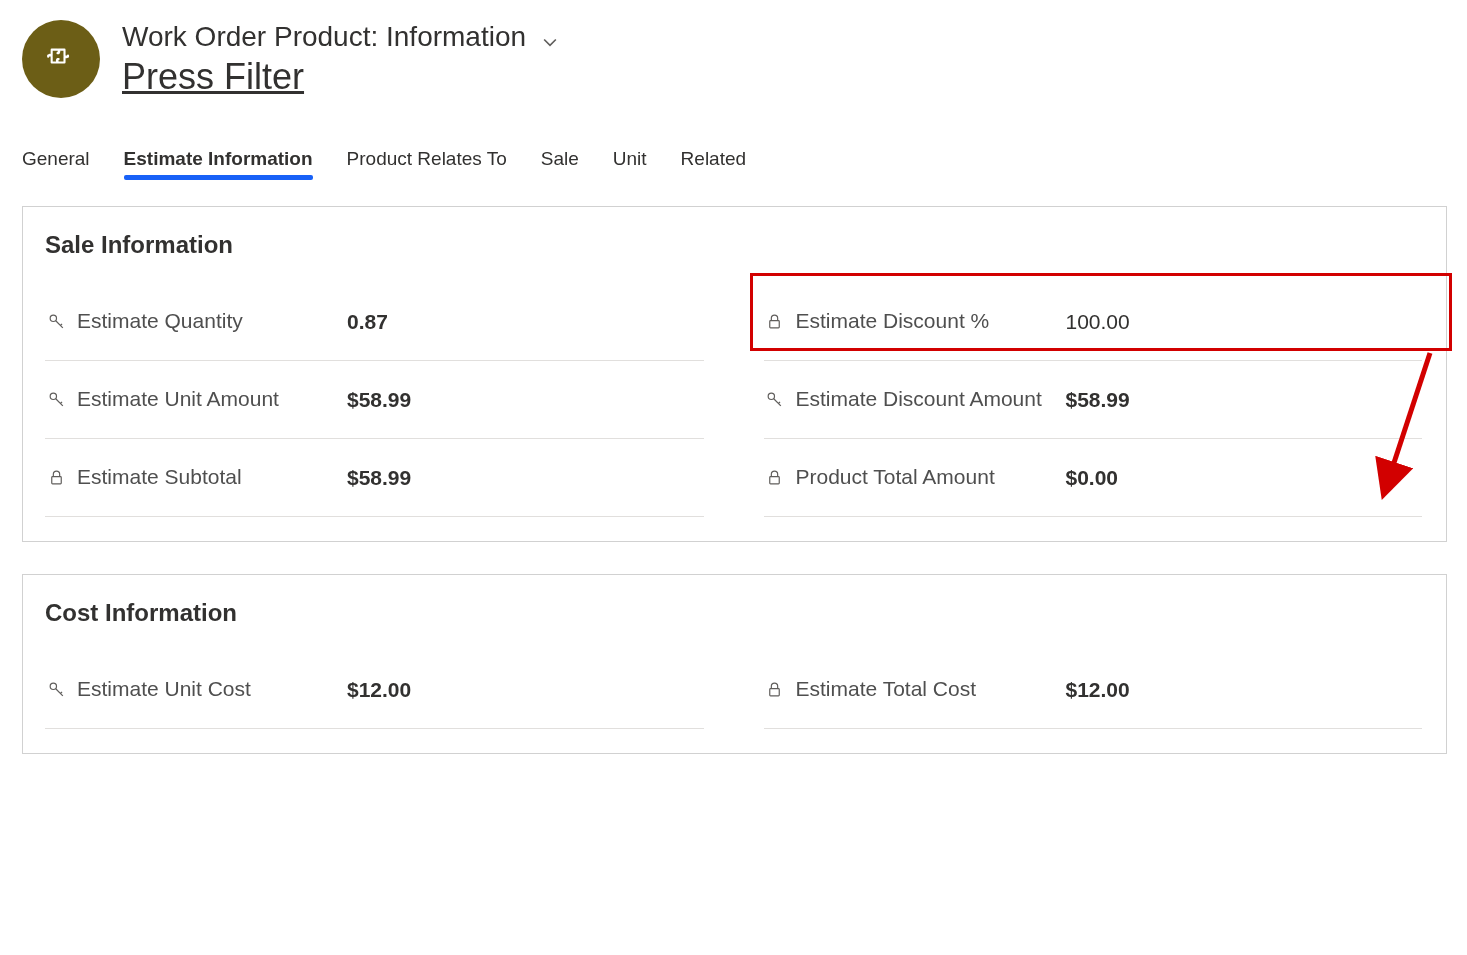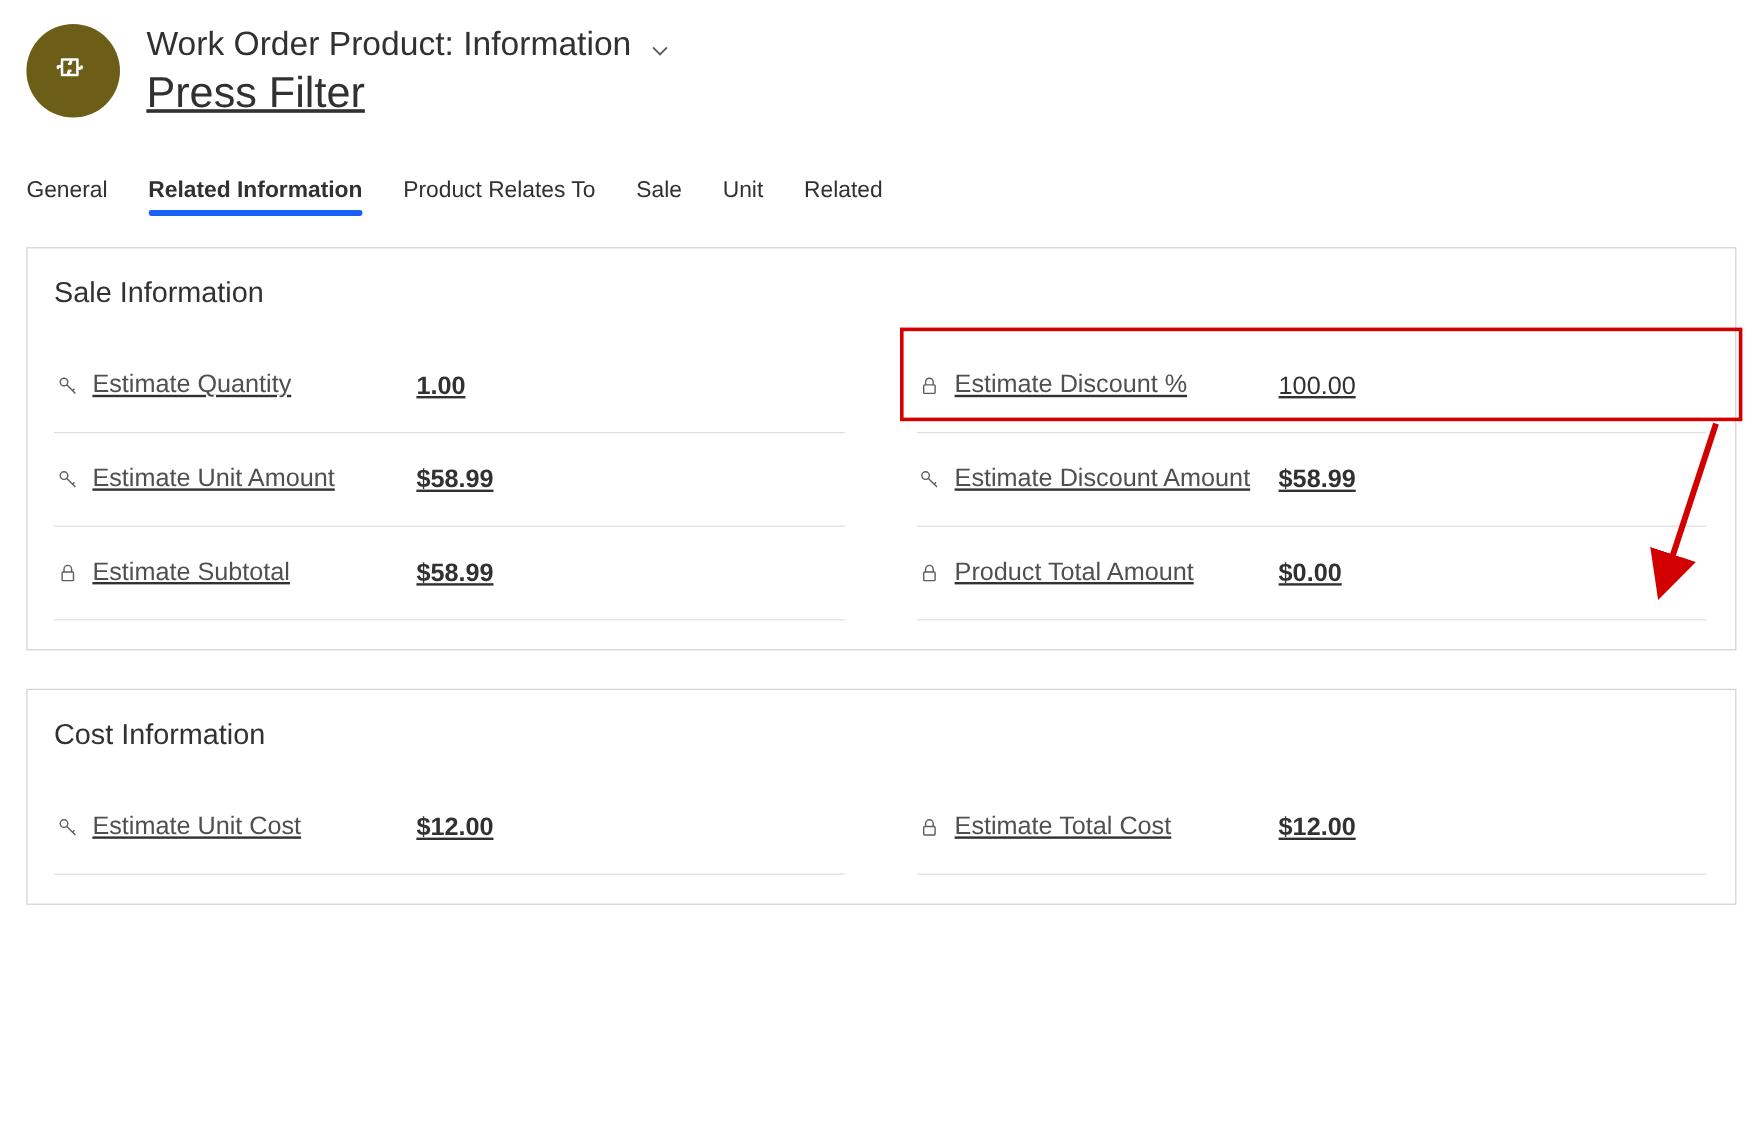--- a/index.html
+++ b/index.html
@@ -76,29 +76,28 @@
   }
 
   
   .section {
     border: 1px solid #d1d1d1;
     padding: 24px 24px 24px 22px;
     margin-bottom: 32px;
   }
   .section-title {
     font-size: 24px;
-    font-weight: 400;
+    font-weight: 700;
     margin-bottom: 24px;
     color: #323130;
   }
   .field-grid {
     display: grid;
     grid-template-columns: 1fr 1fr;
     column-gap: 60px;
-    text-decoration: underline;
   }
   .field-col { display: flex; flex-direction: column; }
   .field-row {
     display: flex;
     align-items: center;
     border-bottom: 1px solid #e1dfdd;
     min-height: 78px;
     padding: 12px 0;
     gap: 10px;
   }
@@ -163,42 +162,42 @@
               <polyline points="5 9 12 16 19 9"></polyline>
             </svg>
         </span>
       </div>
       <h1 class="record-title">Press Filter</h1>
     </div>
   </div>
 
   <div class="tabs">
     <div class="tab">General</div>
-    <div class="tab active">Related Information</div>
+    <div class="tab active">Estimate Information</div>
     <div class="tab">Product Relates To</div>
     <div class="tab">Sale</div>
     <div class="tab">Unit</div>
     <div class="tab">Related</div>
   </div>
 
   <div class="section" style="position:relative;">
     <div class="section-title">Sale Information</div>
     <div class="field-grid">
 
       <div class="field-col">
         <div class="field-row">
           <span class="field-icon">
             <svg viewBox="0 0 24 24">
                 <circle cx="8" cy="8" r="4"></circle>
                 <line x1="11" y1="11" x2="20" y2="20"></line>
                 <line x1="17" y1="17" x2="19" y2="15"></line>
               </svg>
           </span>
           <span class="field-label">Estimate Quantity</span>
-          <span class="field-value">1.00</span>
+          <span class="field-value">0.87</span>
         </div>
         <div class="field-row">
           <span class="field-icon">
             <svg viewBox="0 0 24 24">
                 <circle cx="8" cy="8" r="4"></circle>
                 <line x1="11" y1="11" x2="20" y2="20"></line>
                 <line x1="17" y1="17" x2="19" y2="15"></line>
               </svg>
           </span>
           <span class="field-label">Estimate Unit Amount</span>

